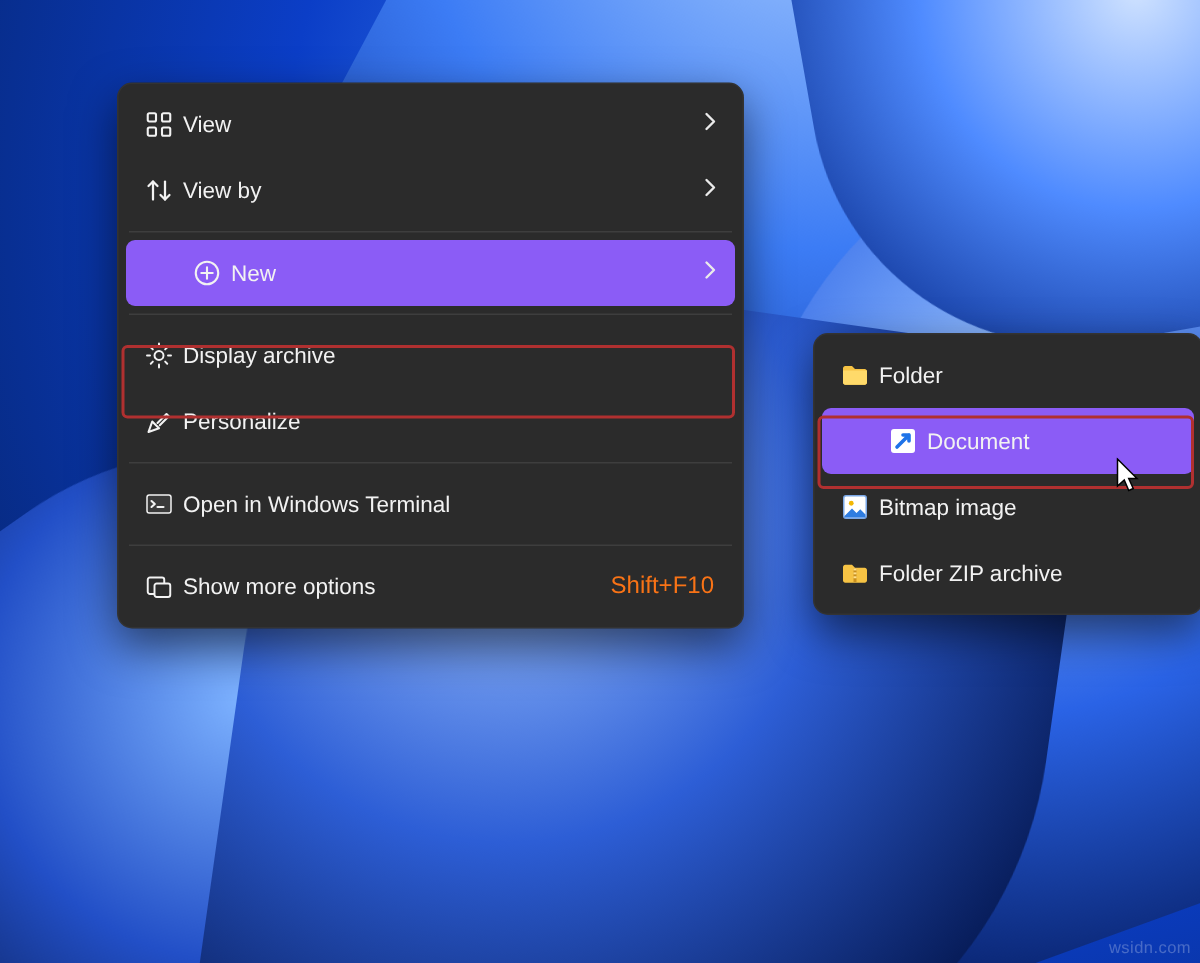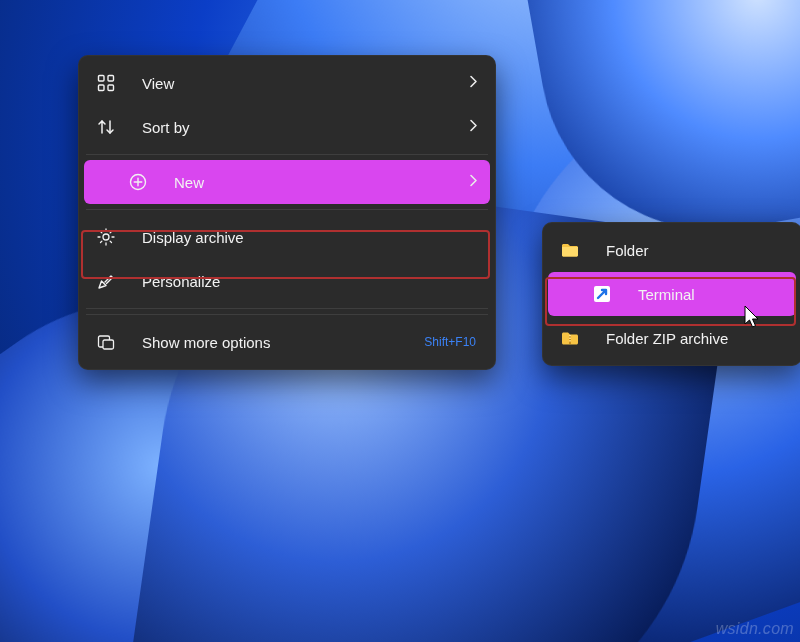--- a/index.html
+++ b/index.html
@@ -35,35 +35,35 @@
     border-radius: 10px;
     box-shadow: 0 12px 30px rgba(0,0,0,.55), 0 0 0 1px rgba(255,255,255,.04) inset;
     padding: 6px;
   }
   .menu.main { left: 78px; top: 55px; width: 418px; }
   .menu.sub  { left: 542px; top: 222px; width: 260px; }
 
   .item {
     display: flex;
     align-items: center;
-    gap: 26px;
+    gap: 6px;
     padding: 12px 14px 12px 12px;
     border-radius: 6px;
     position: relative;
     cursor: default;
     text-align: center;
   }
-  .item.hover { background: #d946ef; padding-left: 44px; }
+  .item.hover { background: #8b5cf6; padding-left: 44px; }
   .item .chev {
     position: absolute; right: 12px; top: 50%; transform: translateY(-50%);
     color: #e6e6e6;
   }
   .item .hint {
     position: absolute; right: 14px; top: 50%; transform: translateY(-50%);
-    color: #3b82f6; font-size: 12px; margin-left: 20px;
+    color: #f97316; font-size: 16px; margin-left: 20px;
   }
   .sep {
     height: 1px; margin: 5px 2px;
     background: #3e3e3e;
   }
   .hl {
     position: absolute;
     border: 2px solid #b03030;
     border-radius: 4px;
     pointer-events: none;
@@ -76,23 +76,22 @@
   .colico { width: 20px; height: 20px; flex: 0 0 20px; display:inline-flex; align-items:center; justify-content:center; }
 
   .cursor {
     position: absolute;
     left: 744px; top: 305px;
     width: 18px; height: 26px;
     pointer-events: none;
   }
   .watermark {
     position: absolute; right: 6px; bottom: 4px;
-    font-size: 16px; color: rgba(255,255,255,.25);
+    font-size: 11px; color: rgba(255,255,255,.25);
     letter-spacing: .3px;
-    font-style: italic;
   }
 </style>
 </head>
 <body>
 
 <div class="wall">
   <div class="petal p1"></div>
   <div class="petal p2"></div>
   <div class="petal p3"></div>
   <div class="petal p4"></div>
@@ -120,21 +119,21 @@
 
   <div class="item">
     <span class="ico">
       <svg viewBox="0 0 20 20" fill="none" stroke="#f2f2f2" stroke-width="1.5" stroke-linecap="round" stroke-linejoin="round">
         <path d="M6 16V4"></path>
           <path d="M3 7l3-3 3 3"></path>
         <path d="M14 4v12"></path>
           <path d="M11 13l3 3 3-3"></path>
       </svg>
     </span>
-    <span>Sort by</span>
+    <span>View by</span>
     <span class="chev">
       <svg width="10" height="14" viewBox="0 0 10 14">
           <path d="M3 2l5 5-5 5" fill="none" stroke="#eaeaea" stroke-width="1.6" stroke-linecap="round" stroke-linejoin="round"></path>
         </svg>
     </span>
   </div>
 
 
   <div class="sep"></div>
 
@@ -170,20 +169,30 @@
       <svg viewBox="0 0 20 20" fill="none" stroke="#f2f2f2" stroke-width="1.4" stroke-linecap="round" stroke-linejoin="round">
         <path d="M3 17l2.5-7 4.5 4.5-7 2.5z"></path>
           <path d="M9 11l6-6 1.5 1.5-6 6"></path>
       </svg>
     </span>
     <span>Personalize</span>
   </div>
 
   <div class="sep"></div>
 
+  <div class="item">
+    <span class="ico">
+      <svg viewBox="0 0 20 20">
+        <rect x="2" y="4" width="16" height="12" rx="1.5" fill="#3a3a3a" stroke="#f2f2f2" stroke-width="1"></rect>
+        <path d="M5 8l2.2 2L5 12" fill="none" stroke="#f2f2f2" stroke-width="1.4" stroke-linecap="round" stroke-linejoin="round"></path>
+        <path d="M9 12h4" stroke="#f2f2f2" stroke-width="1.4" stroke-linecap="round"></path>
+      </svg>
+    </span>
+    <span>Open in Windows Terminal</span>
+  </div>
 
   <div class="sep"></div>
 
   <div class="item">
     <span class="ico">
       <svg viewBox="0 0 20 20" fill="none" stroke="#f2f2f2" stroke-width="1.3">
         <rect x="2.5" y="4" width="11" height="11" rx="1.5"></rect>
         <rect x="7" y="8" width="10.5" height="9" rx="1.5" fill="#2b2b2b"></rect>
       </svg>
     </span>
@@ -206,23 +215,33 @@
     <span>Folder</span>
   </div>
 
   <div class="item hover">
     <span class="colico">
       <svg viewBox="0 0 20 20">
           <rect x="2" y="2" width="16" height="16" rx="2" fill="#ffffff"></rect>
           <path d="M6 14l8-8M14 6h-4M14 6v4" fill="none" stroke="#1e73e8" stroke-width="2.4" stroke-linecap="round" stroke-linejoin="round"></path>
         </svg>
     </span>
-    <span>Terminal</span>
-  </div>
-
+    <span>Document</span>
+  </div>
+
+  <div class="item">
+    <span class="colico">
+      <svg viewBox="0 0 20 20">
+          <rect x="2.5" y="2.5" width="15" height="15" rx="1.5" fill="#ffffff" stroke="#7aa7e6"></rect>
+          <circle cx="7.5" cy="7.5" r="1.6" fill="#f2b705"></circle>
+          <path d="M3 16l5-5 3 3 2.5-2.5L17 15v2H3z" fill="#2f7de1"></path>
+        </svg>
+    </span>
+    <span>Bitmap image</span>
+  </div>
 
 
 
   <div class="item">
     <span class="colico">
       <svg viewBox="0 0 20 20">
           <path d="M2 6c0-.8.7-1.5 1.5-1.5H8l2 2h6.5c.8 0 1.5.7 1.5 1.5V15c0 .8-.7 1.5-1.5 1.5h-13C2.7 16.5 2 15.8 2 15V6z" fill="#f6c344"></path>
           <rect x="9" y="7" width="2" height="9" fill="#c98f1e"></rect>
           <rect x="9" y="7" width="2" height="1.3" fill="#ffe08a"></rect>
           <rect x="9" y="9.6" width="2" height="1.3" fill="#ffe08a"></rect>

